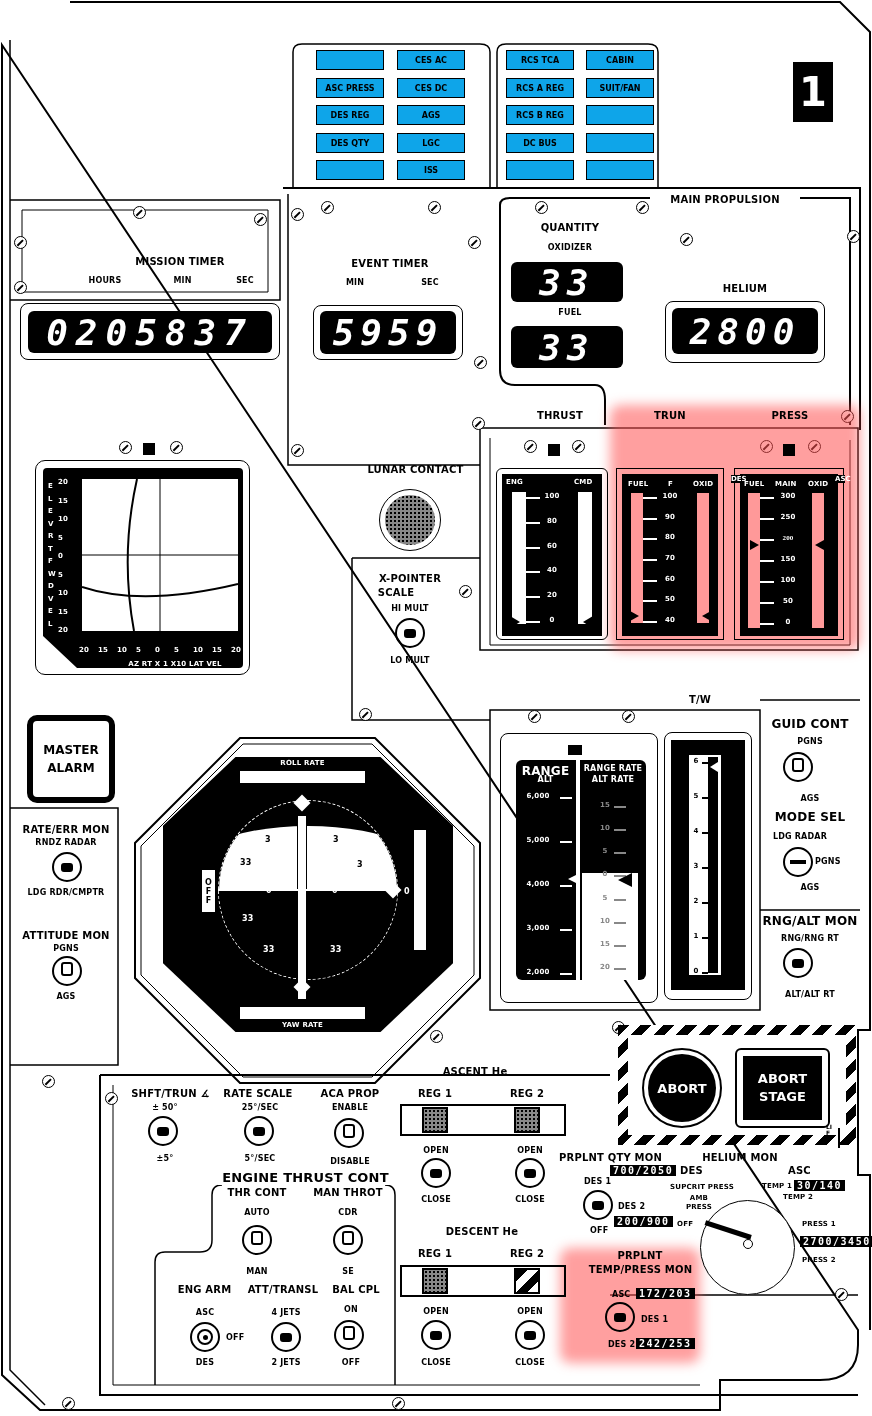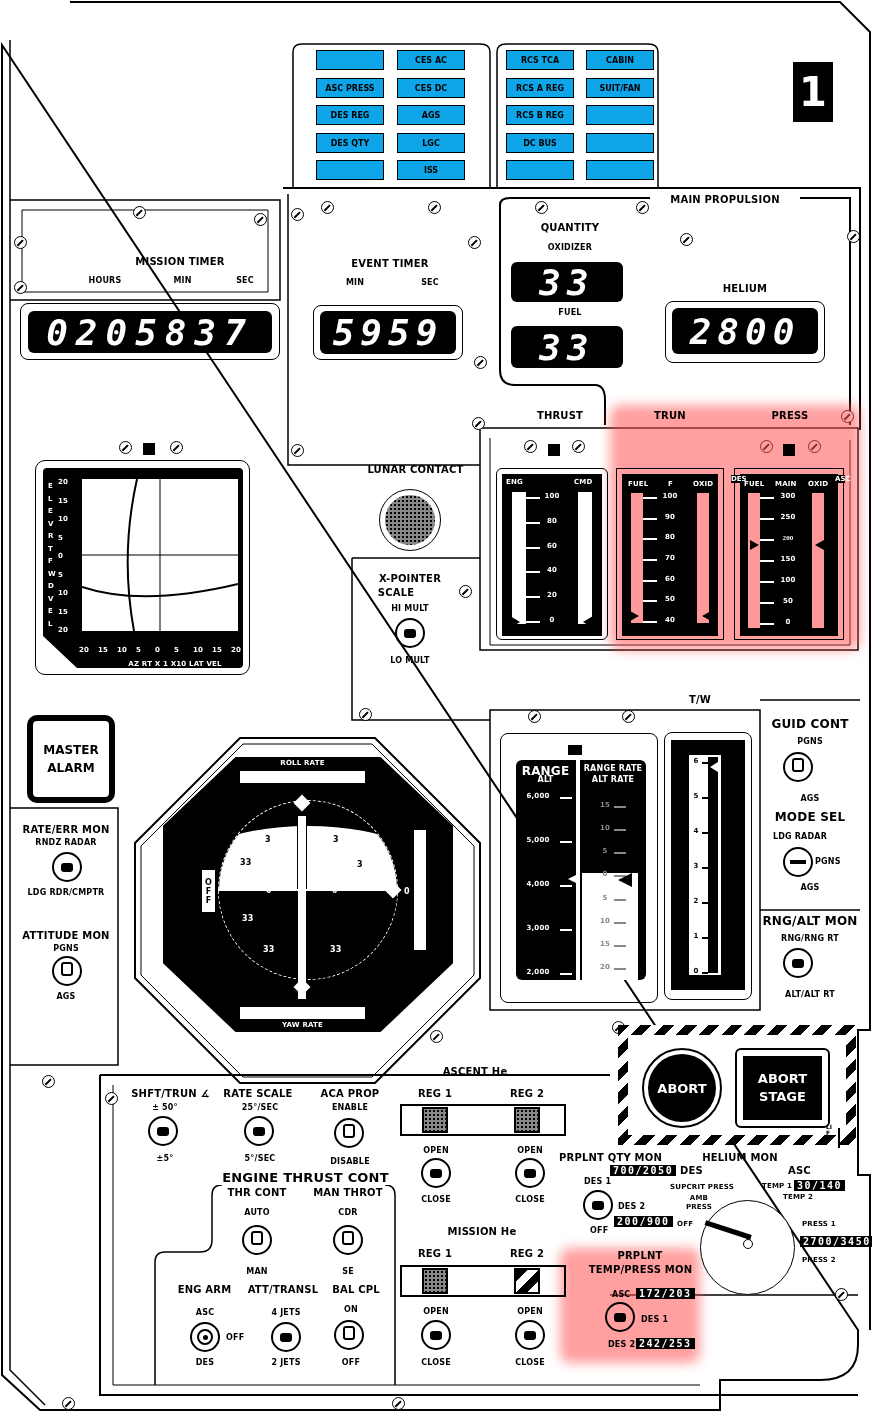--- a/index.html
+++ b/index.html
@@ -576,21 +576,21 @@
   <div class="lbl sm" style="left:418px;top:1195px;width:36px">CLOSE</div>
   <div class="lbl sm" style="left:512px;top:1146px;width:36px">OPEN</div>
   <div class="toggle flat" style="left:515px;top:1158px">
       <div class="hex"></div>
       <div class="lev"></div>
     </div>
   <div class="lbl sm" style="left:512px;top:1195px;width:36px">CLOSE</div>
 </div>
 
 <div>
-  <div class="lbl md" style="left:432px;top:1226px;width:100px">MISSION He</div>
+  <div class="lbl md" style="left:432px;top:1226px;width:100px">DESCENT He</div>
   <div class="lbl md" style="left:410px;top:1248px;width:50px">REG 1</div>
   <div class="lbl md" style="left:502px;top:1248px;width:50px">REG 2</div>
   <div class="abs" style="left:400px;top:1265px;width:166px;height:32px;border:2px solid #000"></div>
   <div class="abs grille" style="left:422px;top:1268px;width:26px;height:26px;border:2px solid #000"></div>
   <div class="abs stripes" style="left:514px;top:1268px;width:26px;height:26px;border:2px solid #000"></div>
   <div class="lbl sm" style="left:418px;top:1307px;width:36px">OPEN</div>
   <div class="toggle flat" style="left:421px;top:1320px">
       <div class="hex"></div>
       <div class="lev"></div>
     </div>

